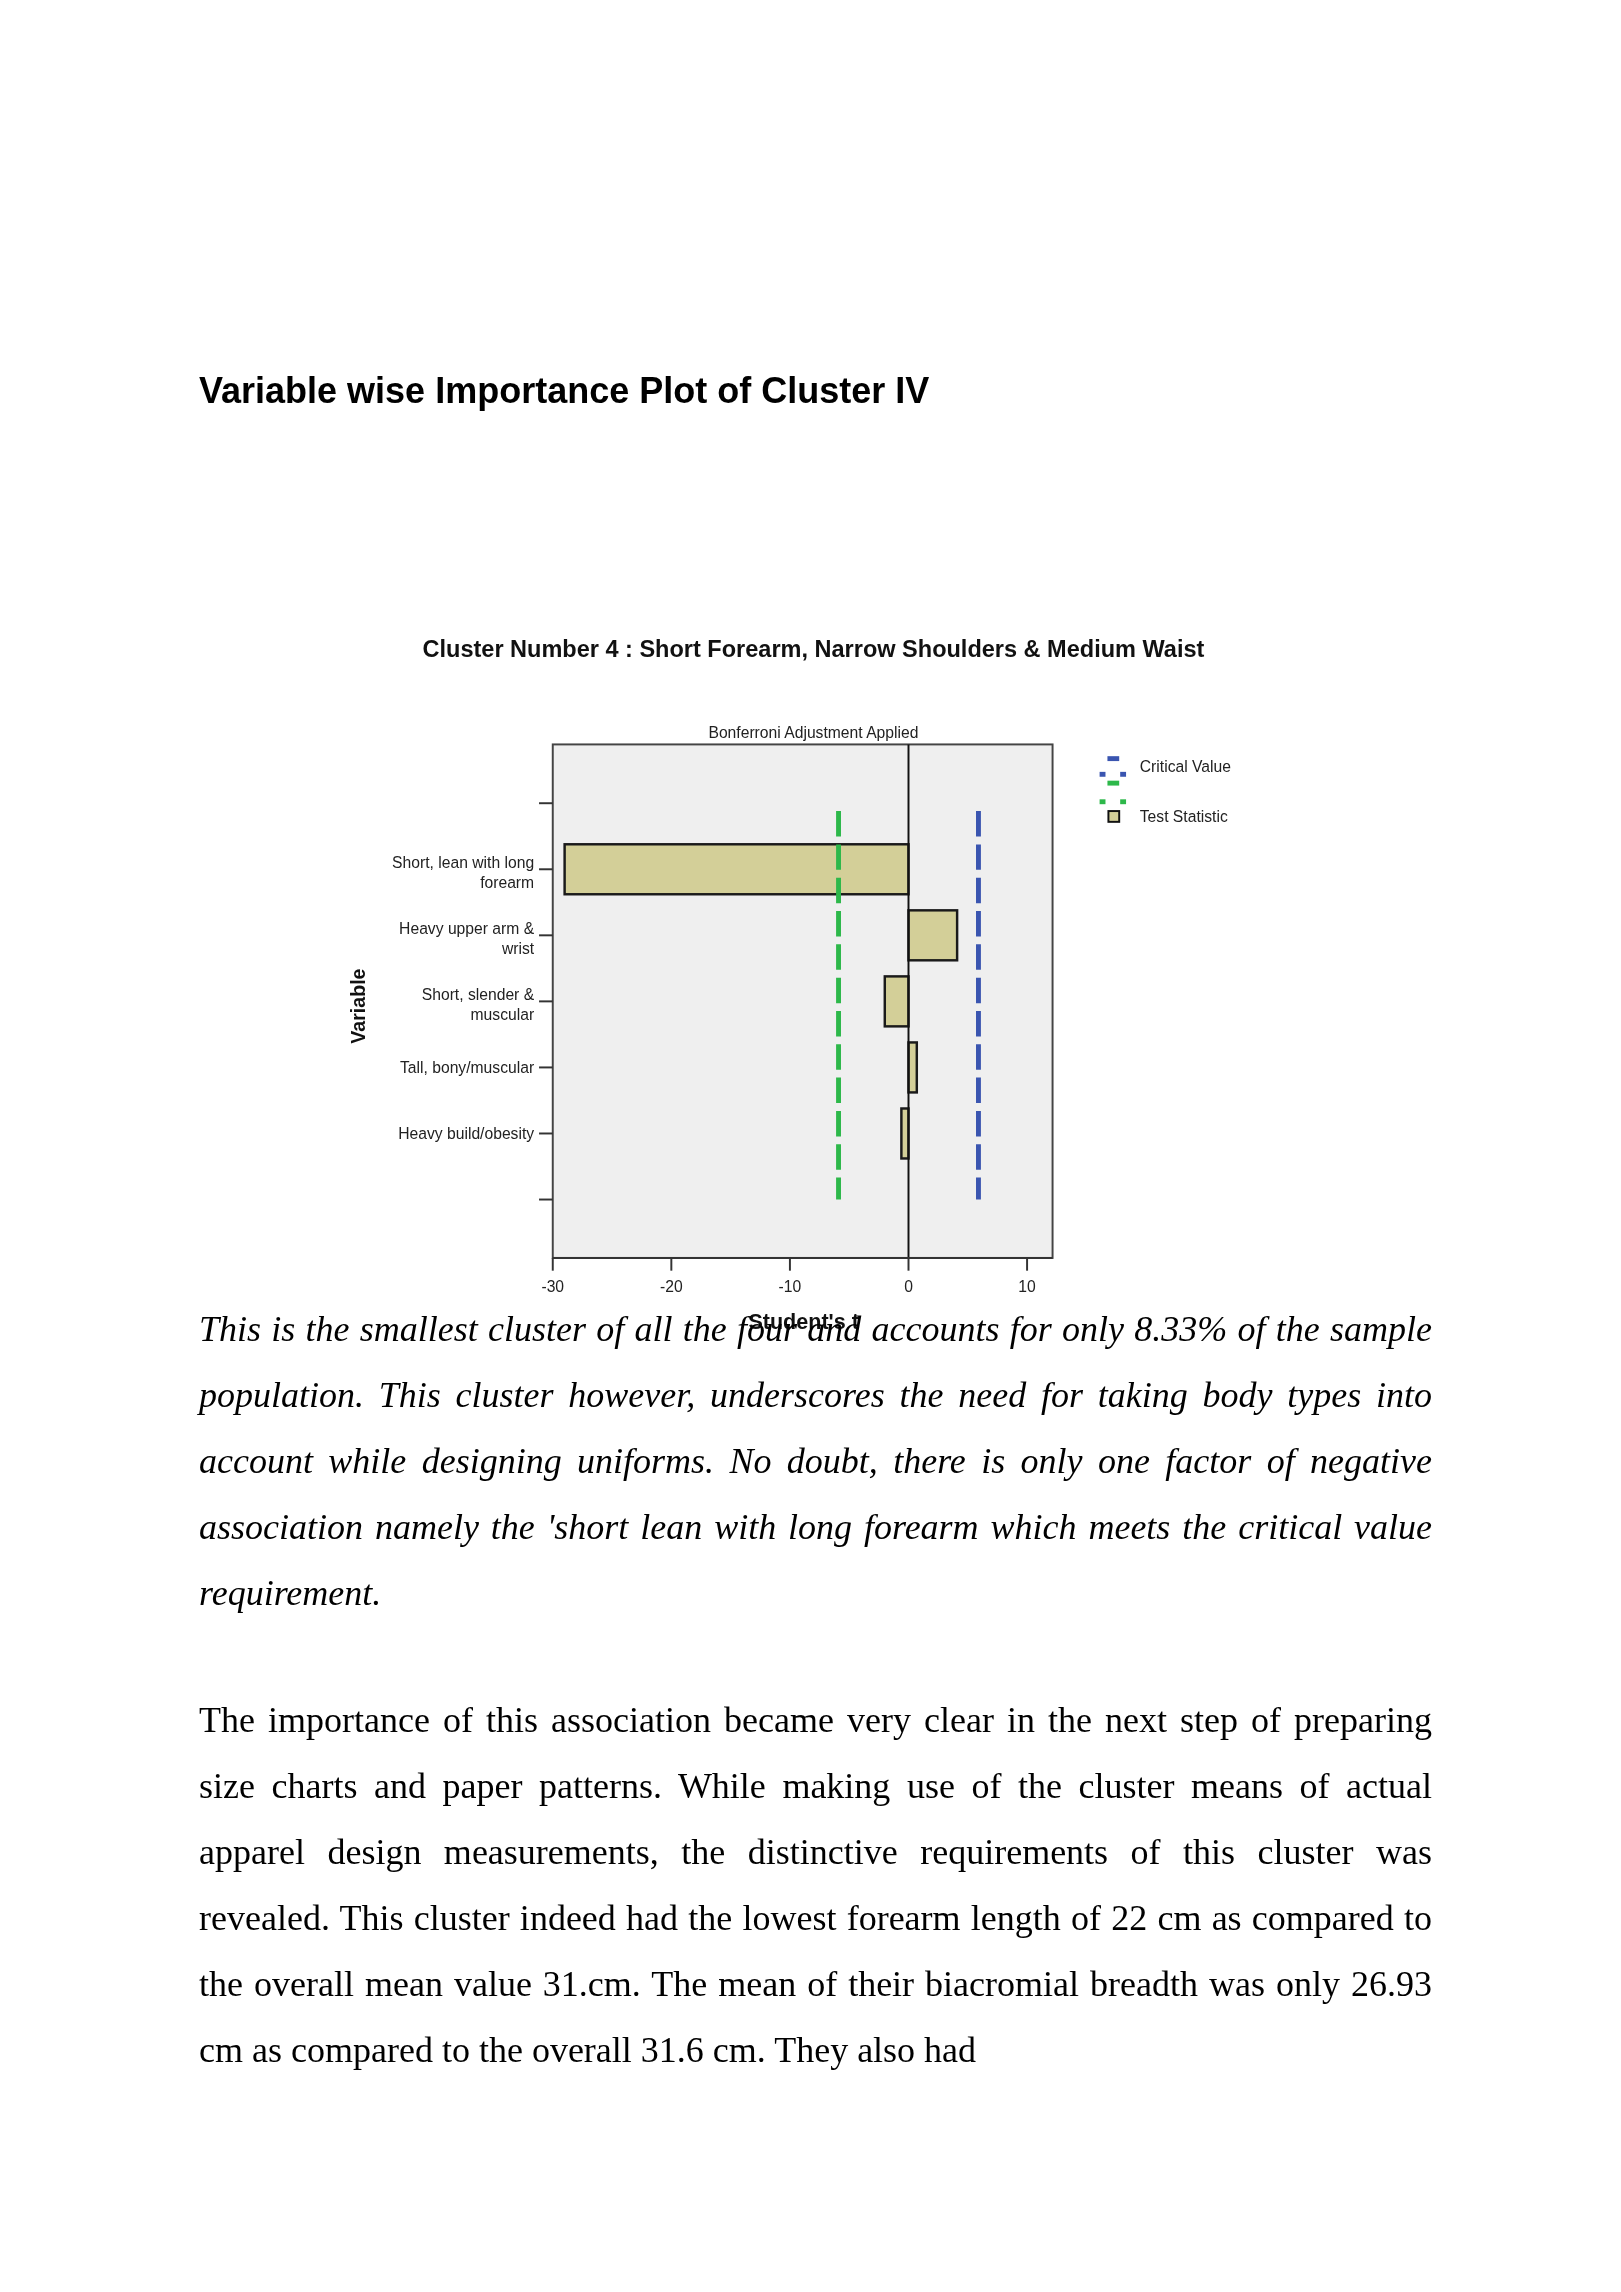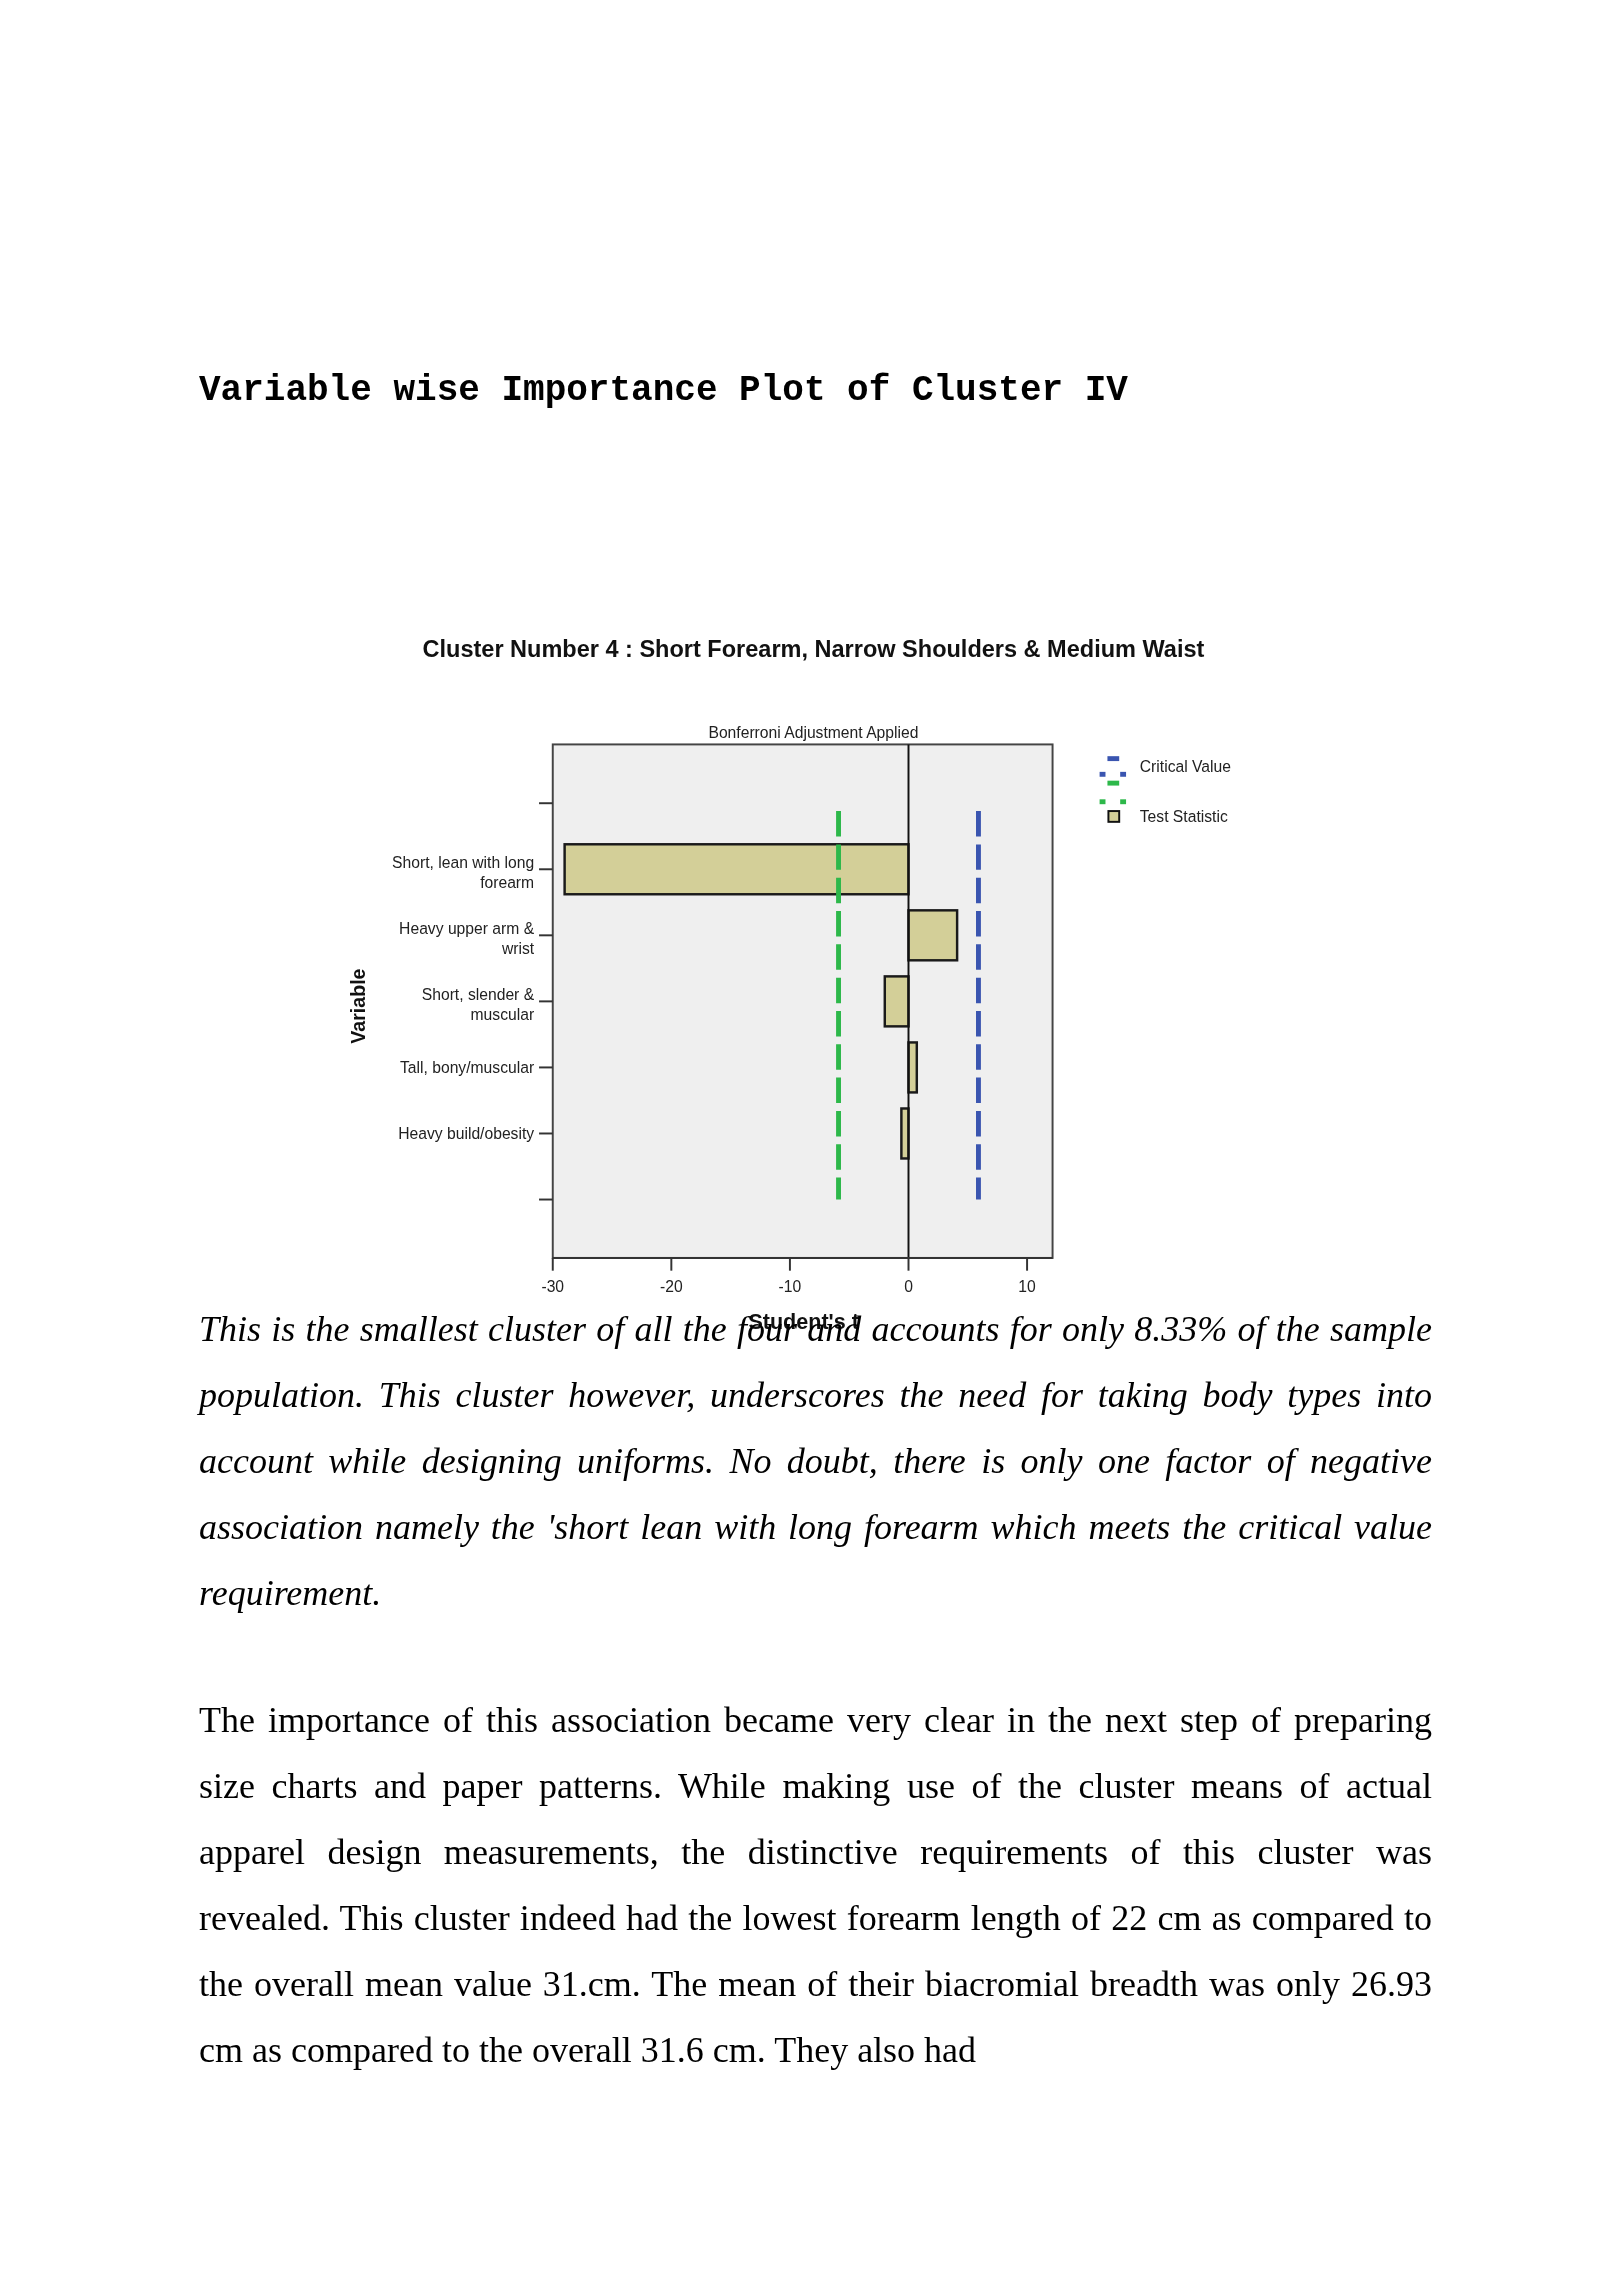--- a/index.html
+++ b/index.html
@@ -6,21 +6,21 @@
   body { width: 1621px; height: 2293px; position: relative; overflow: hidden; }
   .page { position: absolute; left: 0; top: 0; width: 1621px; height: 2293px; }
   .para {
     position: absolute; left: 199px; width: 1233px;
     font-family: "Liberation Serif", "DejaVu Serif", serif;
     font-size: 36px; line-height: 66px; color: #000;
     text-align: justify; margin: 0;
   }
   .heading {
     position: absolute; left: 199px; top: 366px;
-    font-family: Liberation Mono, monospace;
+    font-family: Liberation Sans, sans-serif;
     font-size: 36px; font-weight: bold; color: #000; margin: 0;
     line-height: 49px;
   }
   .chart-wrap { position: absolute; left: 0; top: 8px; width: 1621px; height: 2293px; pointer-events: none; margin-top: 22px; }
   .chart-wrap svg { position: absolute; left: 0; top: 0; pointer-events: auto; }
   .sans { font-family: "Liberation Sans", "DejaVu Sans", sans-serif; }
 </style>
 </head>
 <body>
 

